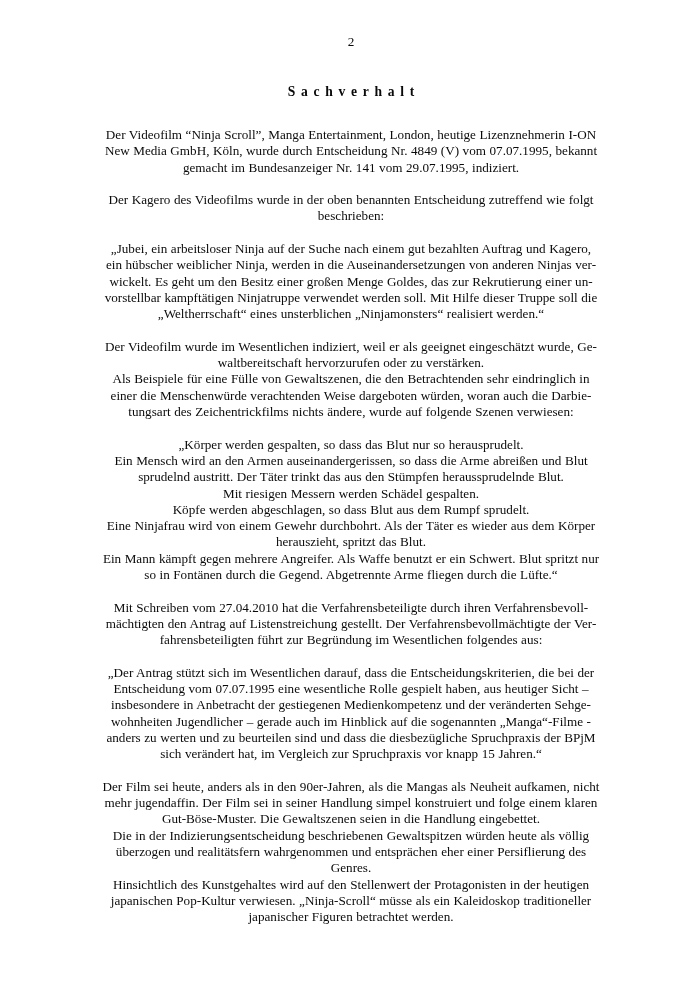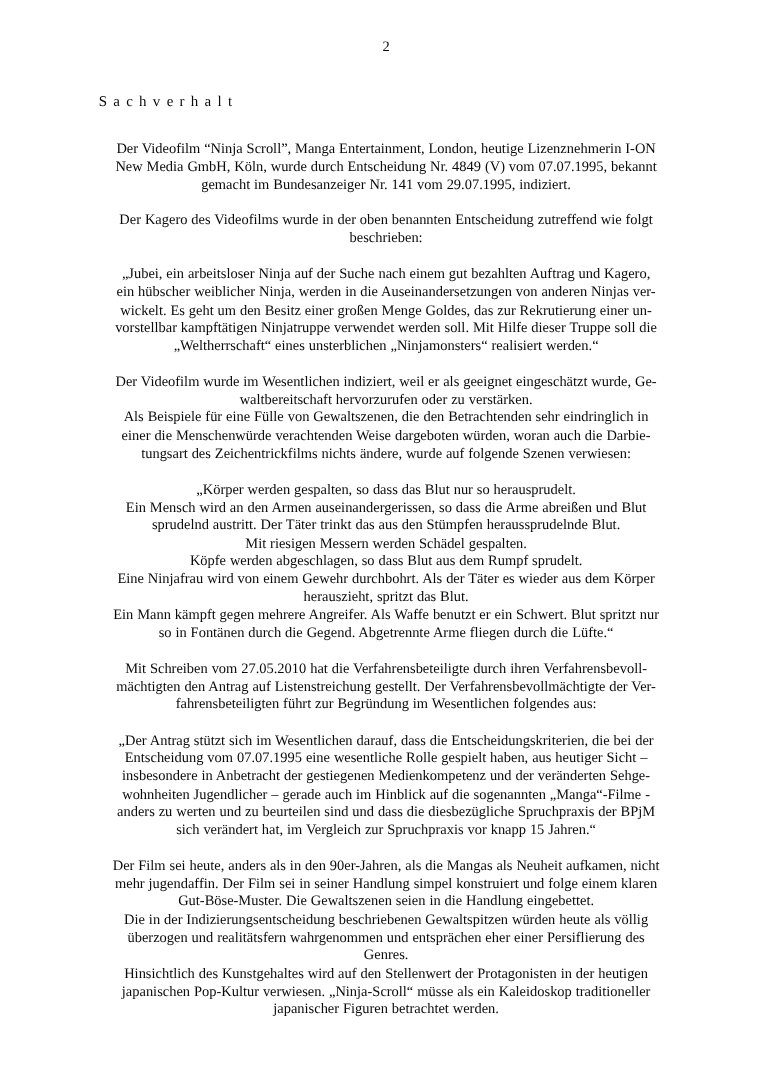--- a/index.html
+++ b/index.html
@@ -19,22 +19,23 @@
     background: #ffffff;
     overflow: hidden;
   }
   .page-number {
     text-align: center;
     font-size: 13.2px;
     line-height: 16px;
     margin: 0 0 34px 0;
   }
   .heading {
+    text-align: center;
     font-size: 13.6px;
-    font-weight: normal;
+    font-weight: bold;
     letter-spacing: 0.42em;
     margin: 0 0 27px 0;
     padding-left: 0.42em; 
   }
   .para {
     font-size: 13.15px;
     line-height: 16.3px;
     margin: 0 0 16.3px 0;
     white-space: pre-line;   
     text-align: center;
@@ -65,21 +66,21 @@
 tungsart des Zeichentrickfilms nichts ändere, wurde auf folgende Szenen verwiesen:</p>
   <p class="para">„Körper werden gespalten, so dass das Blut nur so herausprudelt.
 Ein Mensch wird an den Armen auseinandergerissen, so dass die Arme abreißen und Blut
 sprudelnd austritt. Der Täter trinkt das aus den Stümpfen heraussprudelnde Blut.
 Mit riesigen Messern werden Schädel gespalten.
 Köpfe werden abgeschlagen, so dass Blut aus dem Rumpf sprudelt.
 Eine Ninjafrau wird von einem Gewehr durchbohrt. Als der Täter es wieder aus dem Körper
 herauszieht, spritzt das Blut.
 Ein Mann kämpft gegen mehrere Angreifer. Als Waffe benutzt er ein Schwert. Blut spritzt nur
 so in Fontänen durch die Gegend. Abgetrennte Arme fliegen durch die Lüfte.“</p>
-  <p class="para">Mit Schreiben vom 27.05.2010 hat die Verfahrensbeteiligte durch ihren Verfahrensbevoll-
+  <p class="para">Mit Schreiben vom 27.04.2010 hat die Verfahrensbeteiligte durch ihren Verfahrensbevoll-
 mächtigten den Antrag auf Listenstreichung gestellt. Der Verfahrensbevollmächtigte der Ver-
 fahrensbeteiligten führt zur Begründung im Wesentlichen folgendes aus:</p>
   <p class="para">„Der Antrag stützt sich im Wesentlichen darauf, dass die Entscheidungskriterien, die bei der
 Entscheidung vom 07.07.1995 eine wesentliche Rolle gespielt haben, aus heutiger Sicht –
 insbesondere in Anbetracht der gestiegenen Medienkompetenz und der veränderten Sehge-
 wohnheiten Jugendlicher – gerade auch im Hinblick auf die sogenannten „Manga“-Filme -
 anders zu werten und zu beurteilen sind und dass die diesbezügliche Spruchpraxis der BPjM
 sich verändert hat, im Vergleich zur Spruchpraxis vor knapp 15 Jahren.“</p>
   <p class="para">Der Film sei heute, anders als in den 90er-Jahren, als die Mangas als Neuheit aufkamen, nicht
 mehr jugendaffin. Der Film sei in seiner Handlung simpel konstruiert und folge einem klaren

